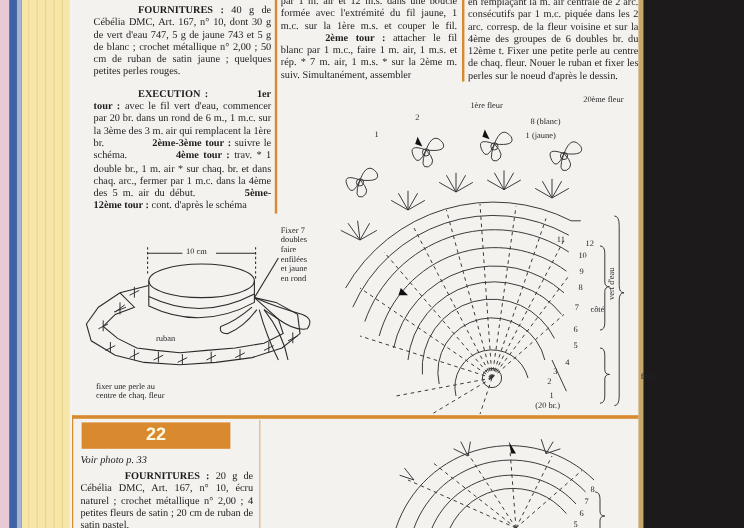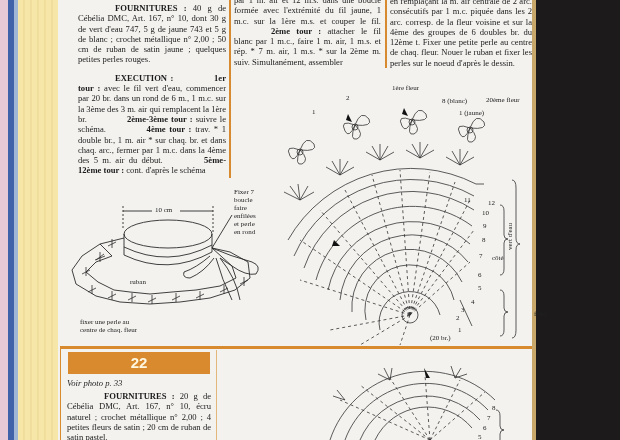--- a/index.html
+++ b/index.html
@@ -23,21 +23,21 @@
   .orange-vline { position: absolute; background: #d88a2e; width: 2px; }
   .orange-hline { position: absolute; background: #d88a2e; height: 3px; }
   .textblock {
     position: absolute; font-size: 8.6px; line-height: 10.3px; color: #1b1b1b;
     text-align: justify;
   }
   .textblock b { font-weight: bold; margin-left: 37px; }
   .textblock p { margin: 0 0 8px 0; }
   .label { position: absolute; font-size: 7px; color: #222; line-height: 8px; }
   .badge {
-    position: absolute; left: 68px; top: 352px; width: 142px; height: 22px;
+    position: absolute; left: 68px; top: 352px; width: 124px; height: 22px;
     background: #d98a2f; color: #fff7e0; font-family: "Liberation Sans", sans-serif;
     font-weight: bold; font-size: 15px; text-align: center; line-height: 22px;
   }
   .voir { position: absolute; left: 67px; top: 378px; font-size: 8.6px; font-style: italic; color: #222; }
   svg { position: absolute; overflow: visible; }
 </style>
 </head>
 <body>
 
 <div class="spine-pink"></div>
@@ -101,24 +101,24 @@
     <path d="M196 298 l8 -4 m-4 -3 l0 9"></path>
     <path d="M220 292 l8 -4 m-4 -3 l0 9"></path>
     <path d="M240 284 l8 -4 m-4 -3 l0 9"></path>
     <path d="M108 246 l8 -4 m-4 -3 l0 9"></path>
   </g>
 </svg>
 <div class="label" style="left:155px; top:206px;">10 cm</div>
 <div class="label" style="left:130px; top:278px;">ruban</div>
 <div class="label" style="left:234px; top:188px; width:44px;">
   <div>Fixer 7</div>
-  <div>boucle</div>
+  <div>doubles</div>
   <div>faire</div>
   <div>enfilées</div>
-  <div>et perle</div>
+  <div>et jaune</div>
   <div>en rond</div>
 </div>
 <div class="label" style="left:80px; top:318px;">
   <div>fixer une perle au</div>
   <div>centre de chaq. fleur</div>
 </div>
 
 <svg style="left:0; top:0;" width="620" height="440">
   <g stroke="#333" fill="none" stroke-width="0.8">
 
@@ -175,39 +175,39 @@
     <path d="M512 180 q4 0 4 8 v50 q0 6 4 6 q-4 0 -4 6 v80 q0 8 -4 8"></path>
   </g>
 
   <g fill="#111">
     <polygon points="348,114 352,122 346,120"></polygon>
     <polygon points="404,108 408,116 402,114"></polygon>
     <polygon points="334,240 340,246 332,246"></polygon>
   </g>
 </svg>
 <div class="label" style="left:392px; top:84px;">1ère fleur</div>
-<div class="label" style="left:486px; top:96px;">20ème fleur</div>
+<div class="label" style="left:486px; top:79px;">20ème fleur</div>
 <div class="label" style="left:442px; top:97px;">8  (blanc)</div>
-<div class="label" style="left:438px; top:109px;margin-left:21px;">1 (jaune)</div>
+<div class="label" style="left:438px; top:109px;">1 (jaune)</div>
 <div class="label" style="left:312px; top:108px;">1</div>
 <div class="label" style="left:346px; top:94px;">2</div>
 
 <div class="label" style="left:488px; top:165px;margin-top:34px;">12</div>
 <div class="label" style="left:464px; top:196px;">11</div>
 <div class="label" style="left:482px; top:209px;">10</div>
 <div class="label" style="left:483px; top:222px;">9</div>
 <div class="label" style="left:482px; top:236px;">8</div>
 <div class="label" style="left:479px; top:252px;">7</div>
 <div class="label" style="left:478px; top:271px;">6</div>
 <div class="label" style="left:478px; top:284px;">5</div>
 <div class="label" style="left:471px; top:298px;">4</div>
 <div class="label" style="left:461px; top:306px;">3</div>
 <div class="label" style="left:456px; top:314px;">2</div>
 <div class="label" style="left:458px; top:326px;">1</div>
-<div class="label" style="left:430px; top:334px;font-family:Liberation Serif, serif;">(20 br.)</div>
+<div class="label" style="left:446px; top:334px;font-family:Liberation Serif, serif;">(20 br.)</div>
 <div class="label" style="left:492px; top:254px;">côté</div>
 <div class="label" style="left:490px; top:310px;margin-left:44px;">fond</div>
 <div class="label" style="left:506px; top:250px; transform: rotate(-90deg); transform-origin: left top; white-space: nowrap;">vert d'eau</div>
 
 <div class="badge">22</div>
 <div class="voir">Voir photo p. 33</div>
 <div class="textblock" style="left:67px; top:391px; width:144px;">
   <b>FOURNITURES :</b> <span>20 g de Cébélia DMC, Art. 167, n° 10, écru naturel ; crochet métallique n° 2,00 ; 4 petites fleurs de satin ; 20 cm de ruban de satin pastel.</span>
 </div>
 

